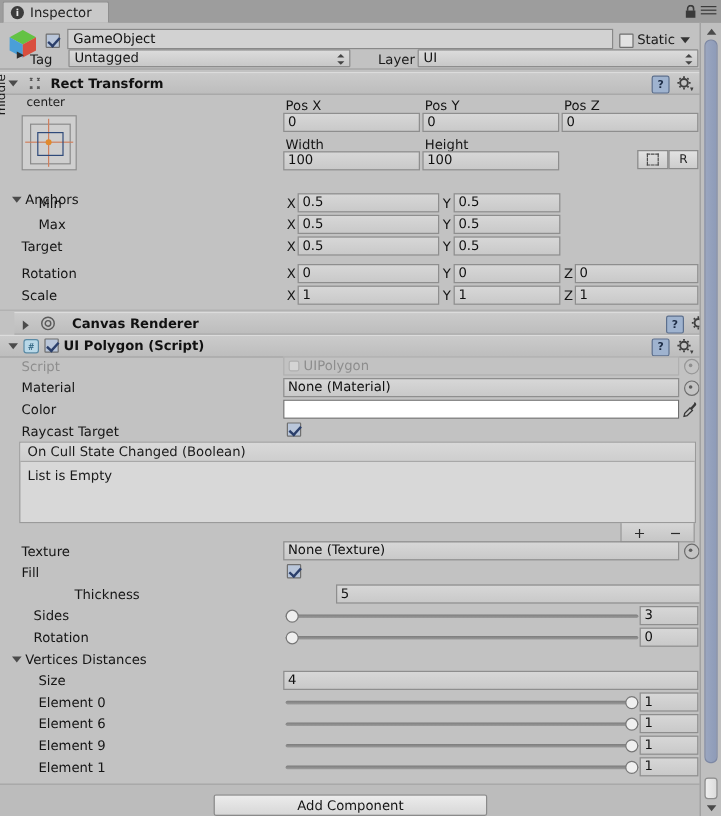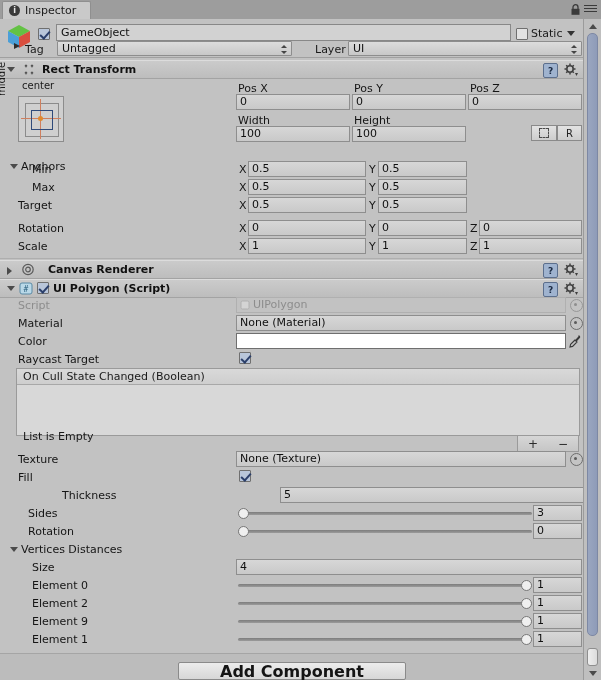--- a/index.html
+++ b/index.html
@@ -218,21 +218,21 @@
   .evt-box {
     position:absolute; left:16px; width:564px;
     border:1px solid #9a9a9a; box-sizing:border-box;
     background:#d8d8d8;
   }
   .evt-title {
     height:16px; background: linear-gradient(#d9d9d9,#cecece);
     border-bottom:1px solid #a8a8a8;
     font-size:11px; padding:1px 0 0 6px; box-sizing:border-box;
   }
-  .evt-empty { font-size:11px; padding:5px 0 0 6px;margin-top:40px; }
+  .evt-empty { font-size:11px; padding:5px 0 0 6px; }
   .evt-footer {
     position:absolute; right:0; bottom:-17px; width:62px; height:16px;
     background: linear-gradient(#d6d6d6,#c6c6c6);
     border:1px solid #9a9a9a; border-top:none;
     box-sizing:border-box; display:flex; align-items:center; justify-content:space-around;
     font-size:12px; color:#2a2a2a;
   }
 
   
   .eyedrop { position:absolute; width:12px; height:14px; }
@@ -263,22 +263,22 @@
 
   
   .bottom-area {
     position:absolute; left:0; bottom:0; width:584px; height:26px;
     background:#bcbcbc; border-top:1px solid #a5a5a5;
   }
   .add-comp {
     position:absolute; left:178px; top:8px; width:228px; height:18px;
     background: linear-gradient(#ececec,#d7d7d7);
     border:1px solid #8a8a8a; border-radius:2px;
-    font-size:16px; display:flex; align-items:center; justify-content:center;
-    box-sizing:border-box; color:#141414;font-weight:bold;
+    font-size:11px; display:flex; align-items:center; justify-content:center;
+    box-sizing:border-box; color:#141414;
   }
   .sep-line { position:absolute; left:0; width:584px; height:1px; background:#aeaeae; }
 </style>
 </head>
 <body>
 
 <div id="app">
 
   <div class="tabbar">
     <div class="tab">
@@ -426,21 +426,21 @@
     <span class="axis" style="left:239px;top:2px;">X</span>
     <div class="field" style="left:248px;top:0;width:118px;">1</div>
     <span class="axis" style="left:369px;top:2px;">Y</span>
     <div class="field" style="left:378px;top:0;width:89px;">1</div>
     <span class="axis" style="left:470px;top:2px;">Z</span>
     <div class="field" style="left:479px;top:0;width:103px;">1</div>
   </div>
 
   <div class="sep-line" style="top:258px;"></div>
 
-  <div class="comp-header" style="top:260px;">
+  <div class="comp-header" style="top:260px;margin-left:12px;">
     <span class="foldout closed"></span>
     <svg style="position:absolute;left:21px;top:2px;width:14px;height:13px;" viewBox="0 0 14 13">
       <circle cx="7" cy="6.5" r="5.2" fill="none" stroke="#5a5a5a" stroke-width="1.2"></circle>
       <circle cx="7" cy="6.5" r="2.3" fill="none" stroke="#5a5a5a" stroke-width="1.2"></circle>
     </svg>
     <span class="comp-title" style="left:48px;">Canvas Renderer</span>
     <span class="help-icon" style="right:26px;">?</span>
     <svg class="gear-icon" style="right:6px;" viewBox="0 0 14 13">
       <circle cx="6" cy="6" r="3.2" fill="none" stroke="#3f3f3f" stroke-width="1.6"></circle>
       <g stroke="#3f3f3f" stroke-width="1.5">
@@ -566,21 +566,21 @@
 
   <div class="row" style="top:577px;">
     <span class="rlabel" style="left:32px;top:2px;">Element 0</span>
     <div class="slider" style="left:238px;top:0;width:294px;">
       <div class="slider-track"></div>
       <div class="slider-knob" style="left:283px;"></div>
     </div>
     <div class="field" style="left:533px;top:0;width:49px;">1</div>
   </div>
   <div class="row" style="top:595px;">
-    <span class="rlabel" style="left:32px;top:2px;">Element 2</span>
+    <span class="rlabel" style="left:32px;top:2px;">Element 6</span>
     <div class="slider" style="left:238px;top:0;width:294px;">
       <div class="slider-track"></div>
       <div class="slider-knob" style="left:283px;"></div>
     </div>
     <div class="field" style="left:533px;top:0;width:49px;">1</div>
   </div>
   <div class="row" style="top:613px;">
     <span class="rlabel" style="left:32px;top:2px;">Element 9</span>
     <div class="slider" style="left:238px;top:0;width:294px;">
       <div class="slider-track"></div>

